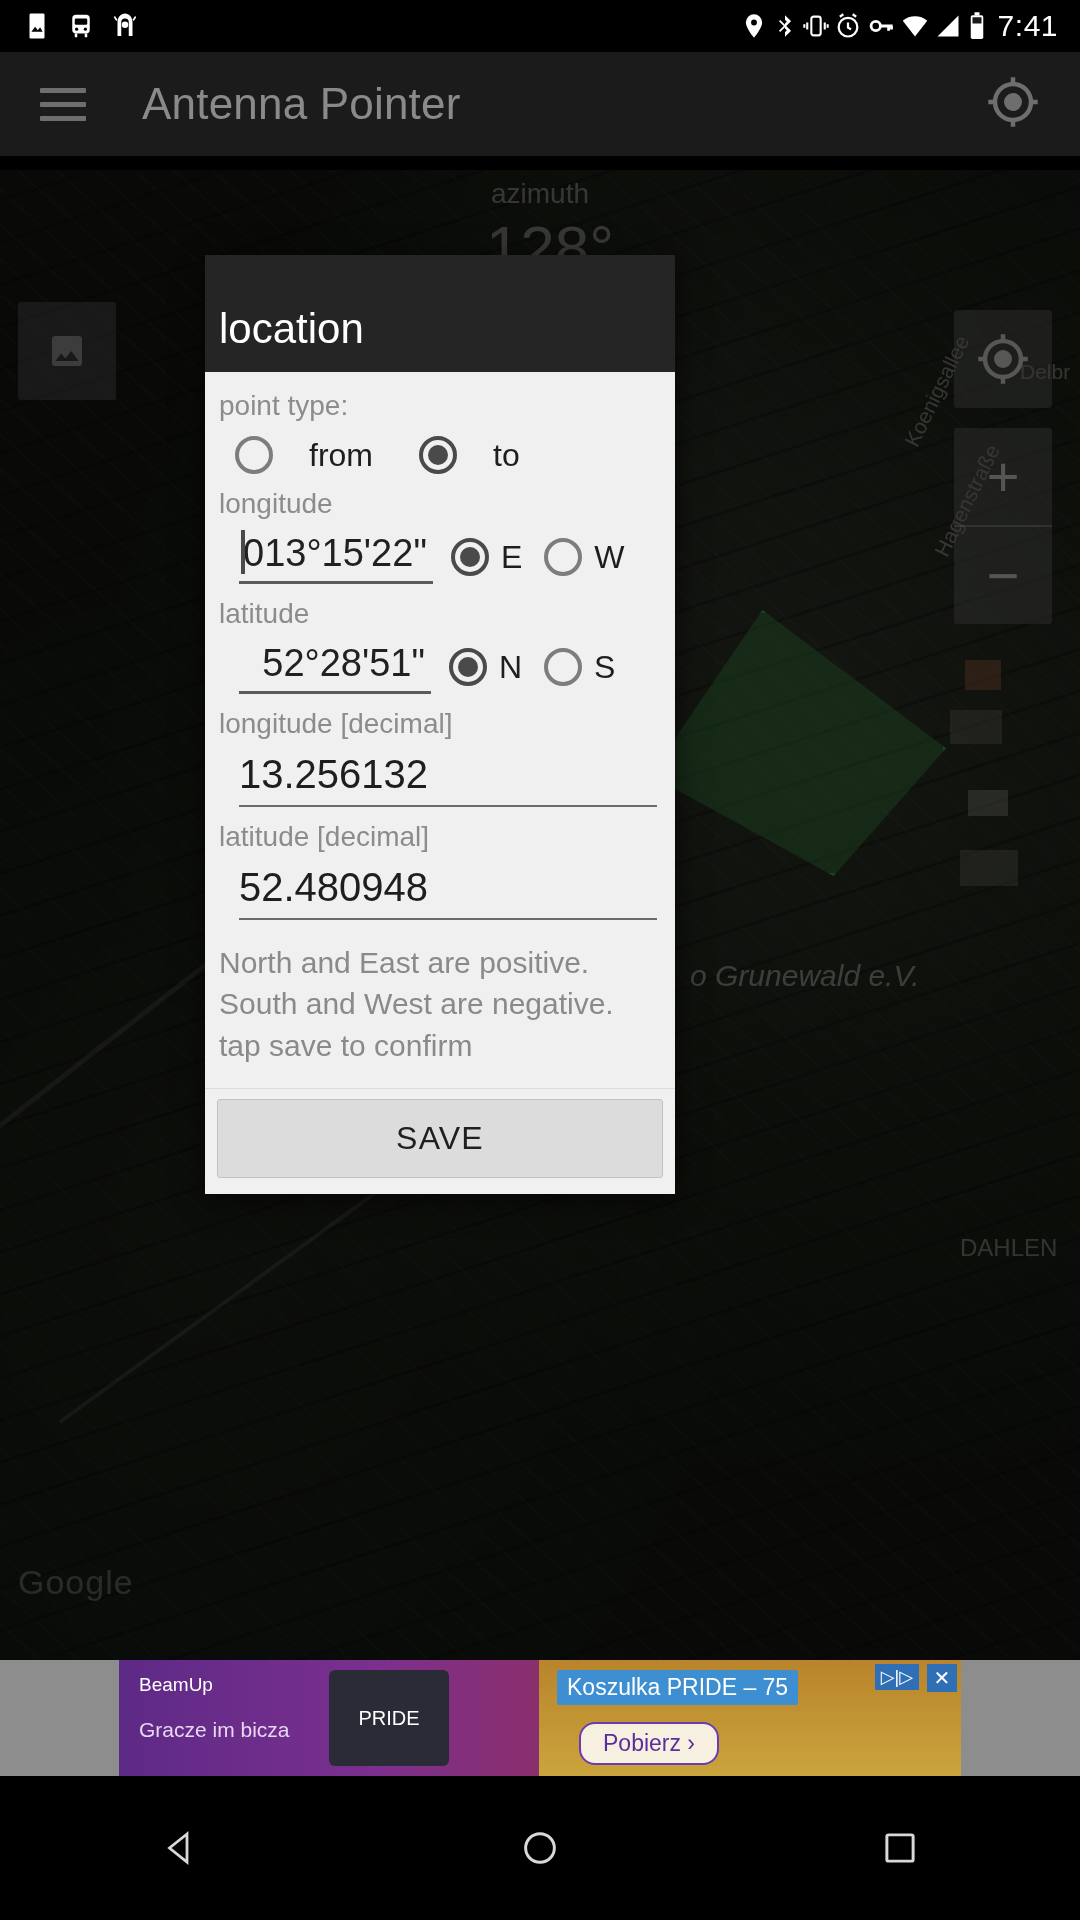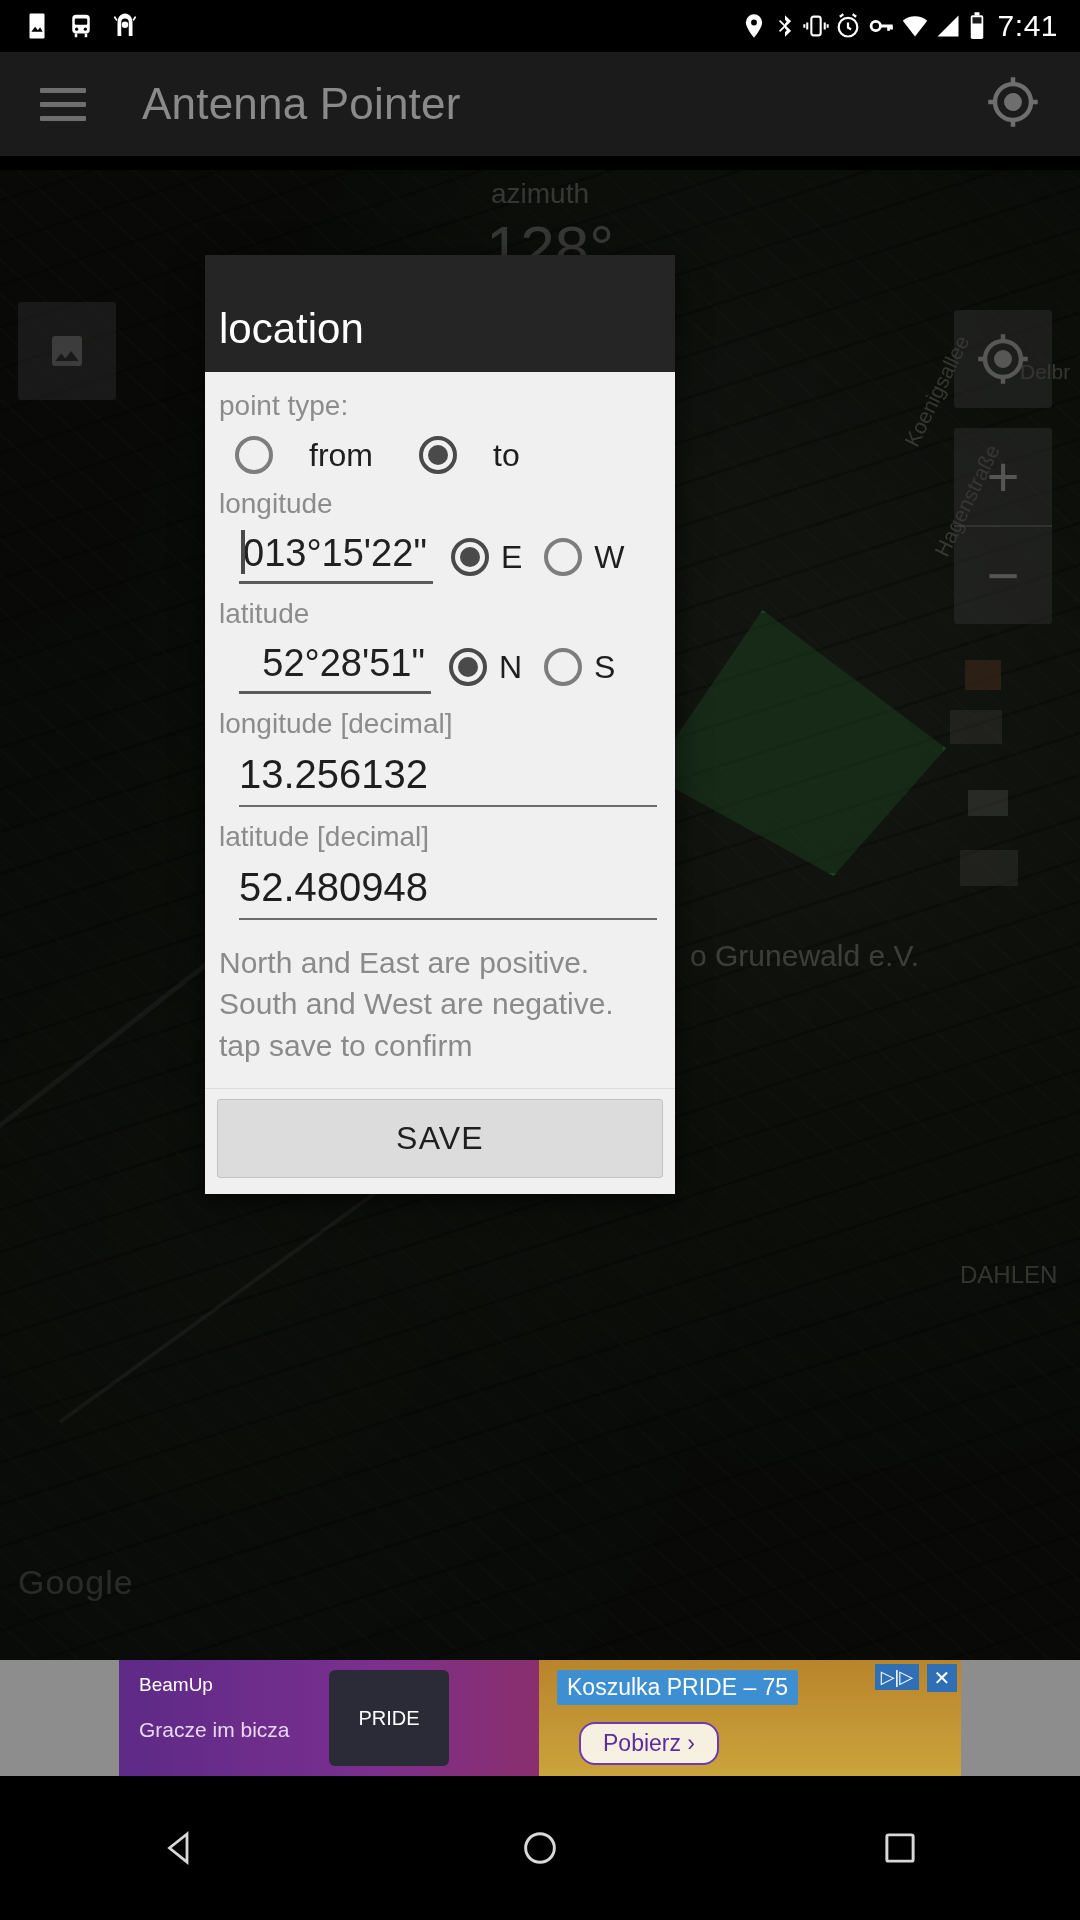--- a/index.html
+++ b/index.html
@@ -310,22 +310,22 @@
     <div class="bldg bldg-c"></div>
 
     <div class="azi-wrap">
       <div class="azi-label">azimuth</div>
       <div class="azi-value">128°</div>
     </div>
 
     <div class="map-label vert" style="left:900px; top:270px;">Koenigsallee</div>
     <div class="map-label vert" style="left:930px; top:380px;">Hagenstraße</div>
     <div class="map-label" style="left:1020px; top:190px;">Delbr</div>
-    <div class="map-label" style="left:960px; top:1091px; font-size:24px;">DAHLEN</div>
-    <div class="map-poi" style="left:690px; top:769px;">o Grunewald e.V.</div>
+    <div class="map-label" style="left:960px; top:1064px; font-size:24px;">DAHLEN</div>
+    <div class="map-poi" style="left:690px; top:789px;font-style:italic;">o Grunewald e.V.</div>
 
     <div class="thumb-placeholder">
       <svg width="46" height="40" viewBox="0 0 24 24">
         <path fill="rgba(160,160,160,.75)" d="M21 19V5a2 2 0 0 0-2-2H5a2 2 0 0 0-2 2v14a2 2 0 0 0 2 2h14a2 2 0 0 0 2-2zM8.5 13.5l2.5 3 3.5-4.5 4.5 6H5l3.5-4.5z"></path>
       </svg>
     </div>
 
     <div class="mapbtn mapbtn-loc">
       <svg width="54" height="54" viewBox="0 0 24 24">
         <path fill="rgba(235,235,235,.75)" d="M12 8a4 4 0 1 0 0 8 4 4 0 0 0 0-8zm8.94 3A9.01 9.01 0 0 0 13 3.06V1h-2v2.06A9.01 9.01 0 0 0 3.06 11H1v2h2.06A9.01 9.01 0 0 0 11 20.94V23h2v-2.06A9.01 9.01 0 0 0 20.94 13H23v-2h-2.06zM12 19a7 7 0 1 1 0-14 7 7 0 0 1 0 14z"></path>

